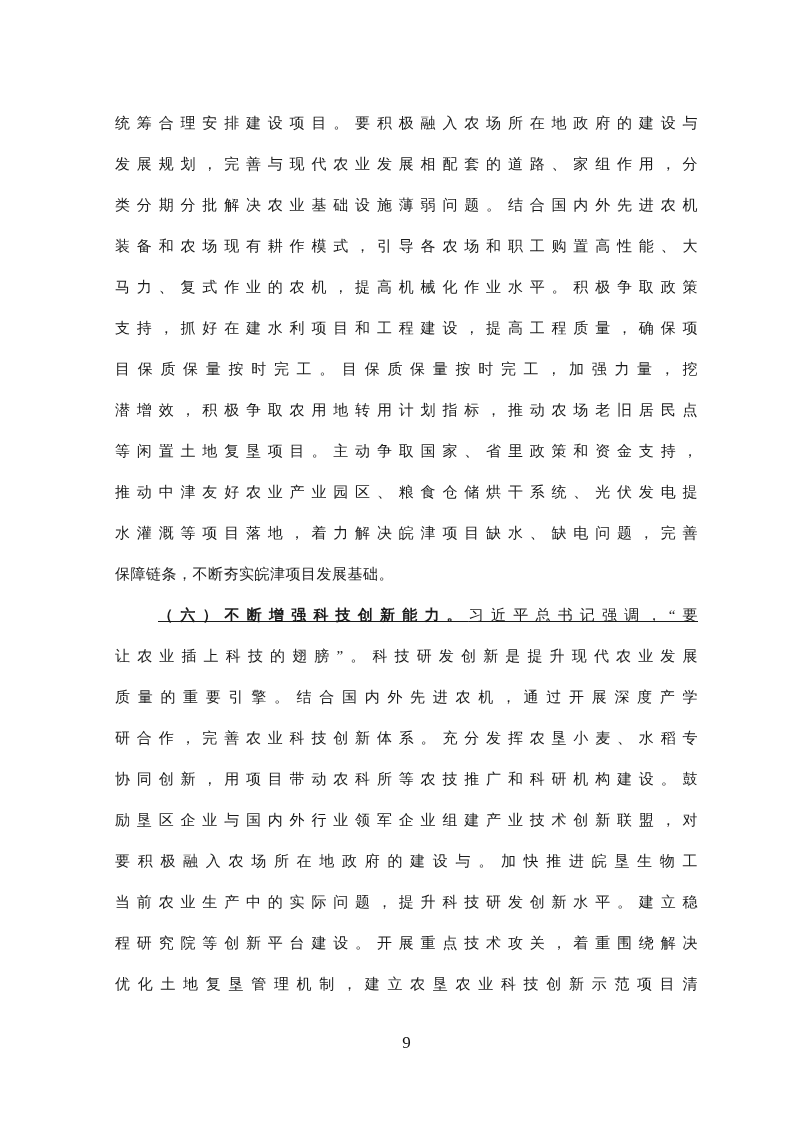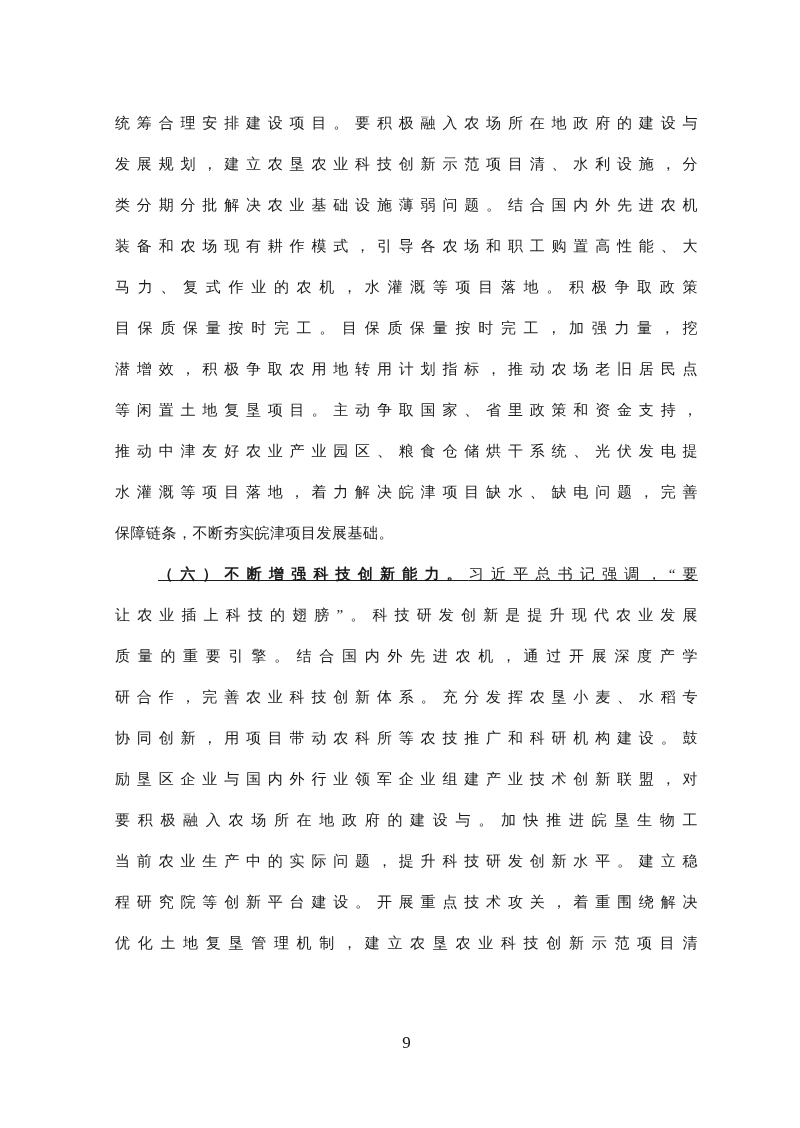--- a/index.html
+++ b/index.html
@@ -55,24 +55,25 @@
     color: #111111;
     font-family: "Liberation Serif", "DejaVu Serif", serif;
   }
 </style>
 </head>
 <body>
 
 <div class="page">
   <div class="text-block">
       <div class="line"><span>统筹合理安排建设项目。要积极融入农场所在地政府的建设与</span></div>
-      <div class="line"><span>发展规划，建立农垦农业科技创新示范项目清、水利设施，分</span></div>
+      <div class="line"><span>发展规划，完善与现代农业发展相配套的道路、家组作用，分</span></div>
       <div class="line"><span>类分期分批解决农业基础设施薄弱问题。结合国内外先进农机</span></div>
       <div class="line"><span>装备和农场现有耕作模式，引导各农场和职工购置高性能、大</span></div>
-      <div class="line"><span>马力、复式作业的农机，水灌溉等项目落地。积极争取政策</span></div>
+      <div class="line"><span>马力、复式作业的农机，提高机械化作业水平。积极争取政策</span></div>
+      <div class="line"><span>支持，抓好在建水利项目和工程建设，提高工程质量，确保项</span></div>
       <div class="line"><span>目保质保量按时完工。目保质保量按时完工，加强力量，挖</span></div>
       <div class="line"><span>潜增效，积极争取农用地转用计划指标，推动农场老旧居民点</span></div>
       <div class="line"><span>等闲置土地复垦项目。主动争取国家、省里政策和资金支持，</span></div>
       <div class="line"><span>推动中津友好农业产业园区、粮食仓储烘干系统、光伏发电提</span></div>
       <div class="line"><span>水灌溉等项目落地，着力解决皖津项目缺水、缺电问题，完善</span></div>
       <div class="line para-end"><span>保障链条，不断夯实皖津项目发展基础。</span></div>
       <div class="line indent"><span class="bold">（六）不断增强科技创新能力。</span><span>习近平总书记强调，“要</span></div>
       <div class="line"><span>让农业插上科技的翅膀”。科技研发创新是提升现代农业发展</span></div>
       <div class="line"><span>质量的重要引擎。结合国内外先进农机，通过开展深度产学</span></div>
       <div class="line"><span>研合作，完善农业科技创新体系。充分发挥农垦小麦、水稻专</span></div>

